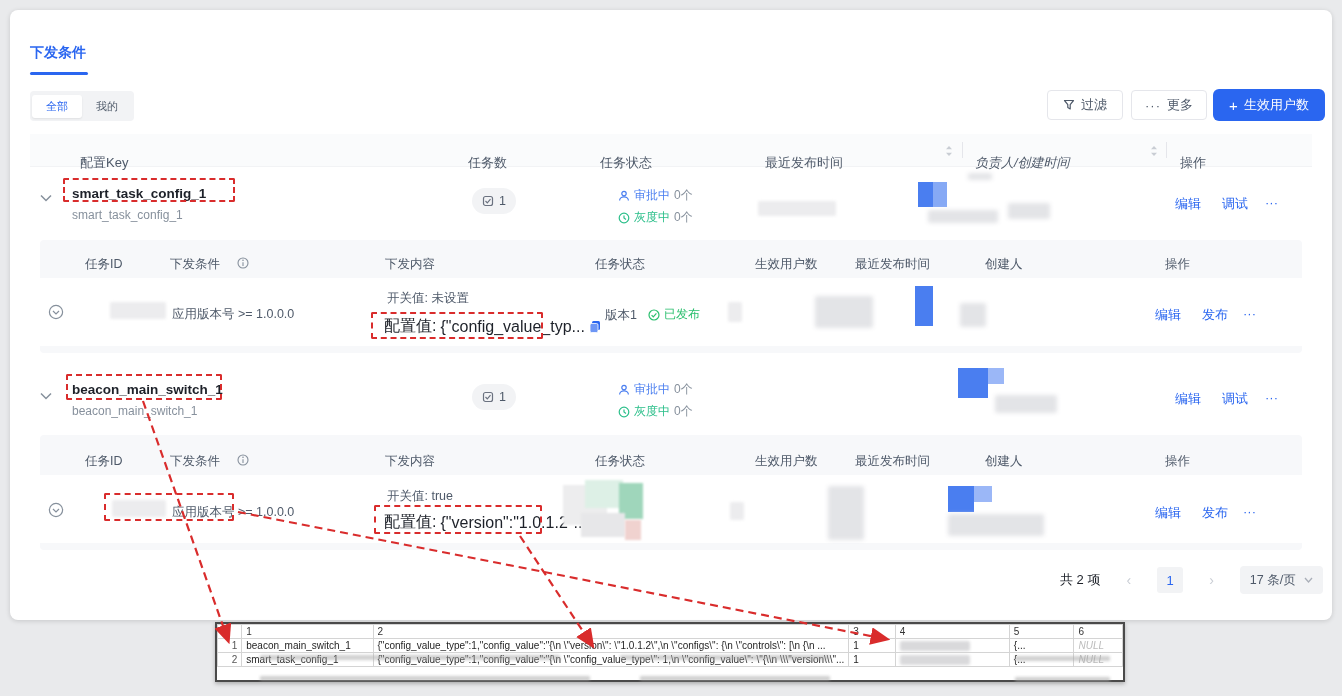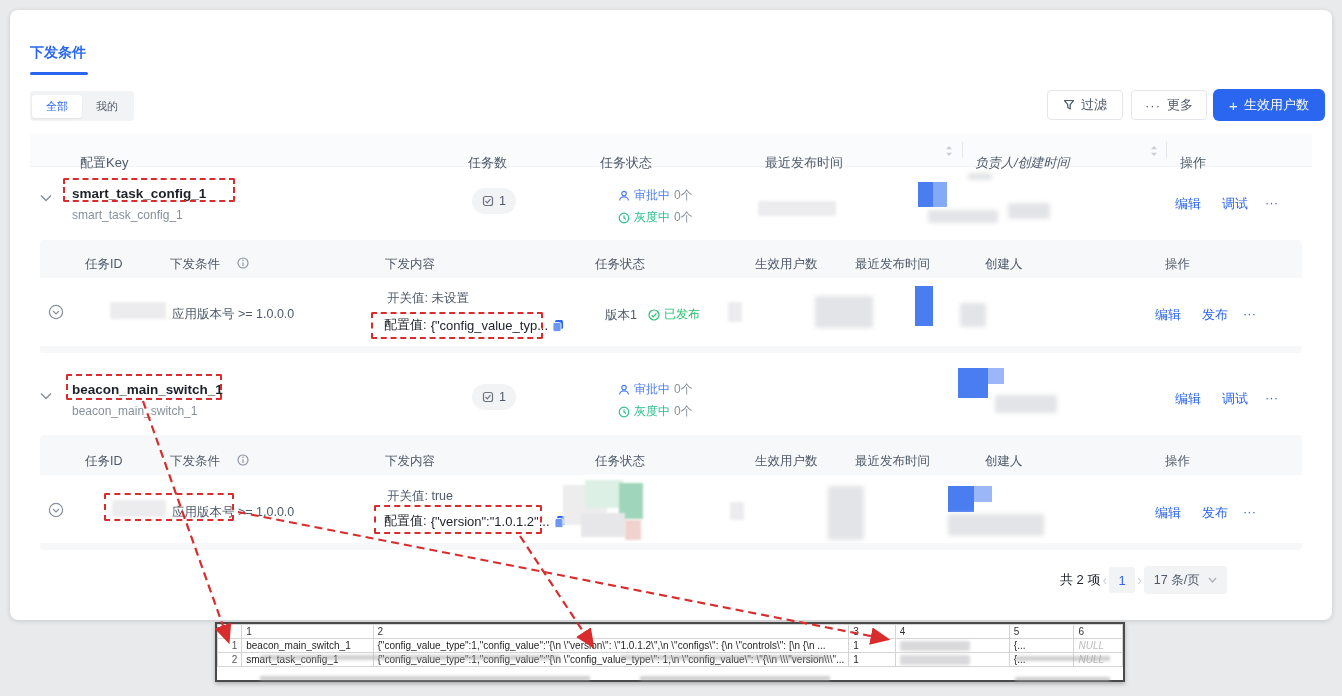--- a/index.html
+++ b/index.html
@@ -35,26 +35,26 @@
   .link { color:#2a66f0; font-size:13px; cursor:pointer; white-space:nowrap; }
 
   .blur-block { background:#ececee; border-radius:2px; filter:blur(1.5px); }
   .blur-soft { background:#e3e4e7; border-radius:2px; filter:blur(2px); }
 
   .panel { background:#f7f8fa; border-radius:4px; }
   .sth { font-size:12.5px; color:#4e5969; position:absolute; white-space:nowrap; }
   .subrow { background:#fff; }
   .cond-text { font-size:12.5px; color:#4e5969; white-space:nowrap; }
   .kv-text { font-size:12.5px; color:#4e5969; white-space:nowrap; }
-  .cfg-text { font-size:13px; color:#1d2129; white-space:nowrap; }
+  .cfg-text { font-size:16px; color:#1d2129; white-space:nowrap; }
 
   .red-box { border:2px dashed #d92c2c; border-radius:2px; position:absolute; pointer-events:none; }
   .overlay-svg { position:absolute; left:0; top:0; pointer-events:none; }
 
-  .pager { display:flex; align-items:center; gap:2px; font-size:13px; color:#1d2129; }
+  .pager { display:flex; align-items:center; gap:26px; font-size:13px; color:#1d2129; }
   .pg-arrow { color:#c9cdd4; font-size:14px; cursor:pointer; }
   .pg-num { background:#f2f3f5; color:#2a66f0; border-radius:3px; min-width:26px; height:26px; display:flex; align-items:center; justify-content:center; font-size:13px; cursor:pointer; }
   .pg-size { background:#f2f3f5; border-radius:4px; height:28px; display:flex; align-items:center; gap:8px; padding:0 10px; font-size:12.5px; color:#4e5969; cursor:pointer; }
 
   .sheet { position:absolute; left:215px; top:622px; width:910px; height:60px; background:#fff; border:2px solid #4a4a4a; box-shadow:0 2px 4px rgba(0,0,0,.25); }
   .sheet table { border-collapse:collapse; width:100%; table-layout:fixed; }
   .sheet td, .sheet th { border:1px solid #d4d4d4; font-size:10px; font-weight:normal; text-align:left; padding:1px 4px; white-space:nowrap; overflow:hidden; color:#1f1f1f; height:14px; }
   .sheet .hd { color:#333; height:13px; }
   .sheet .rownum { color:#555; text-align:right; background:#fff; }
   .sheet .null { color:#bcbcbc; font-style:italic; }

